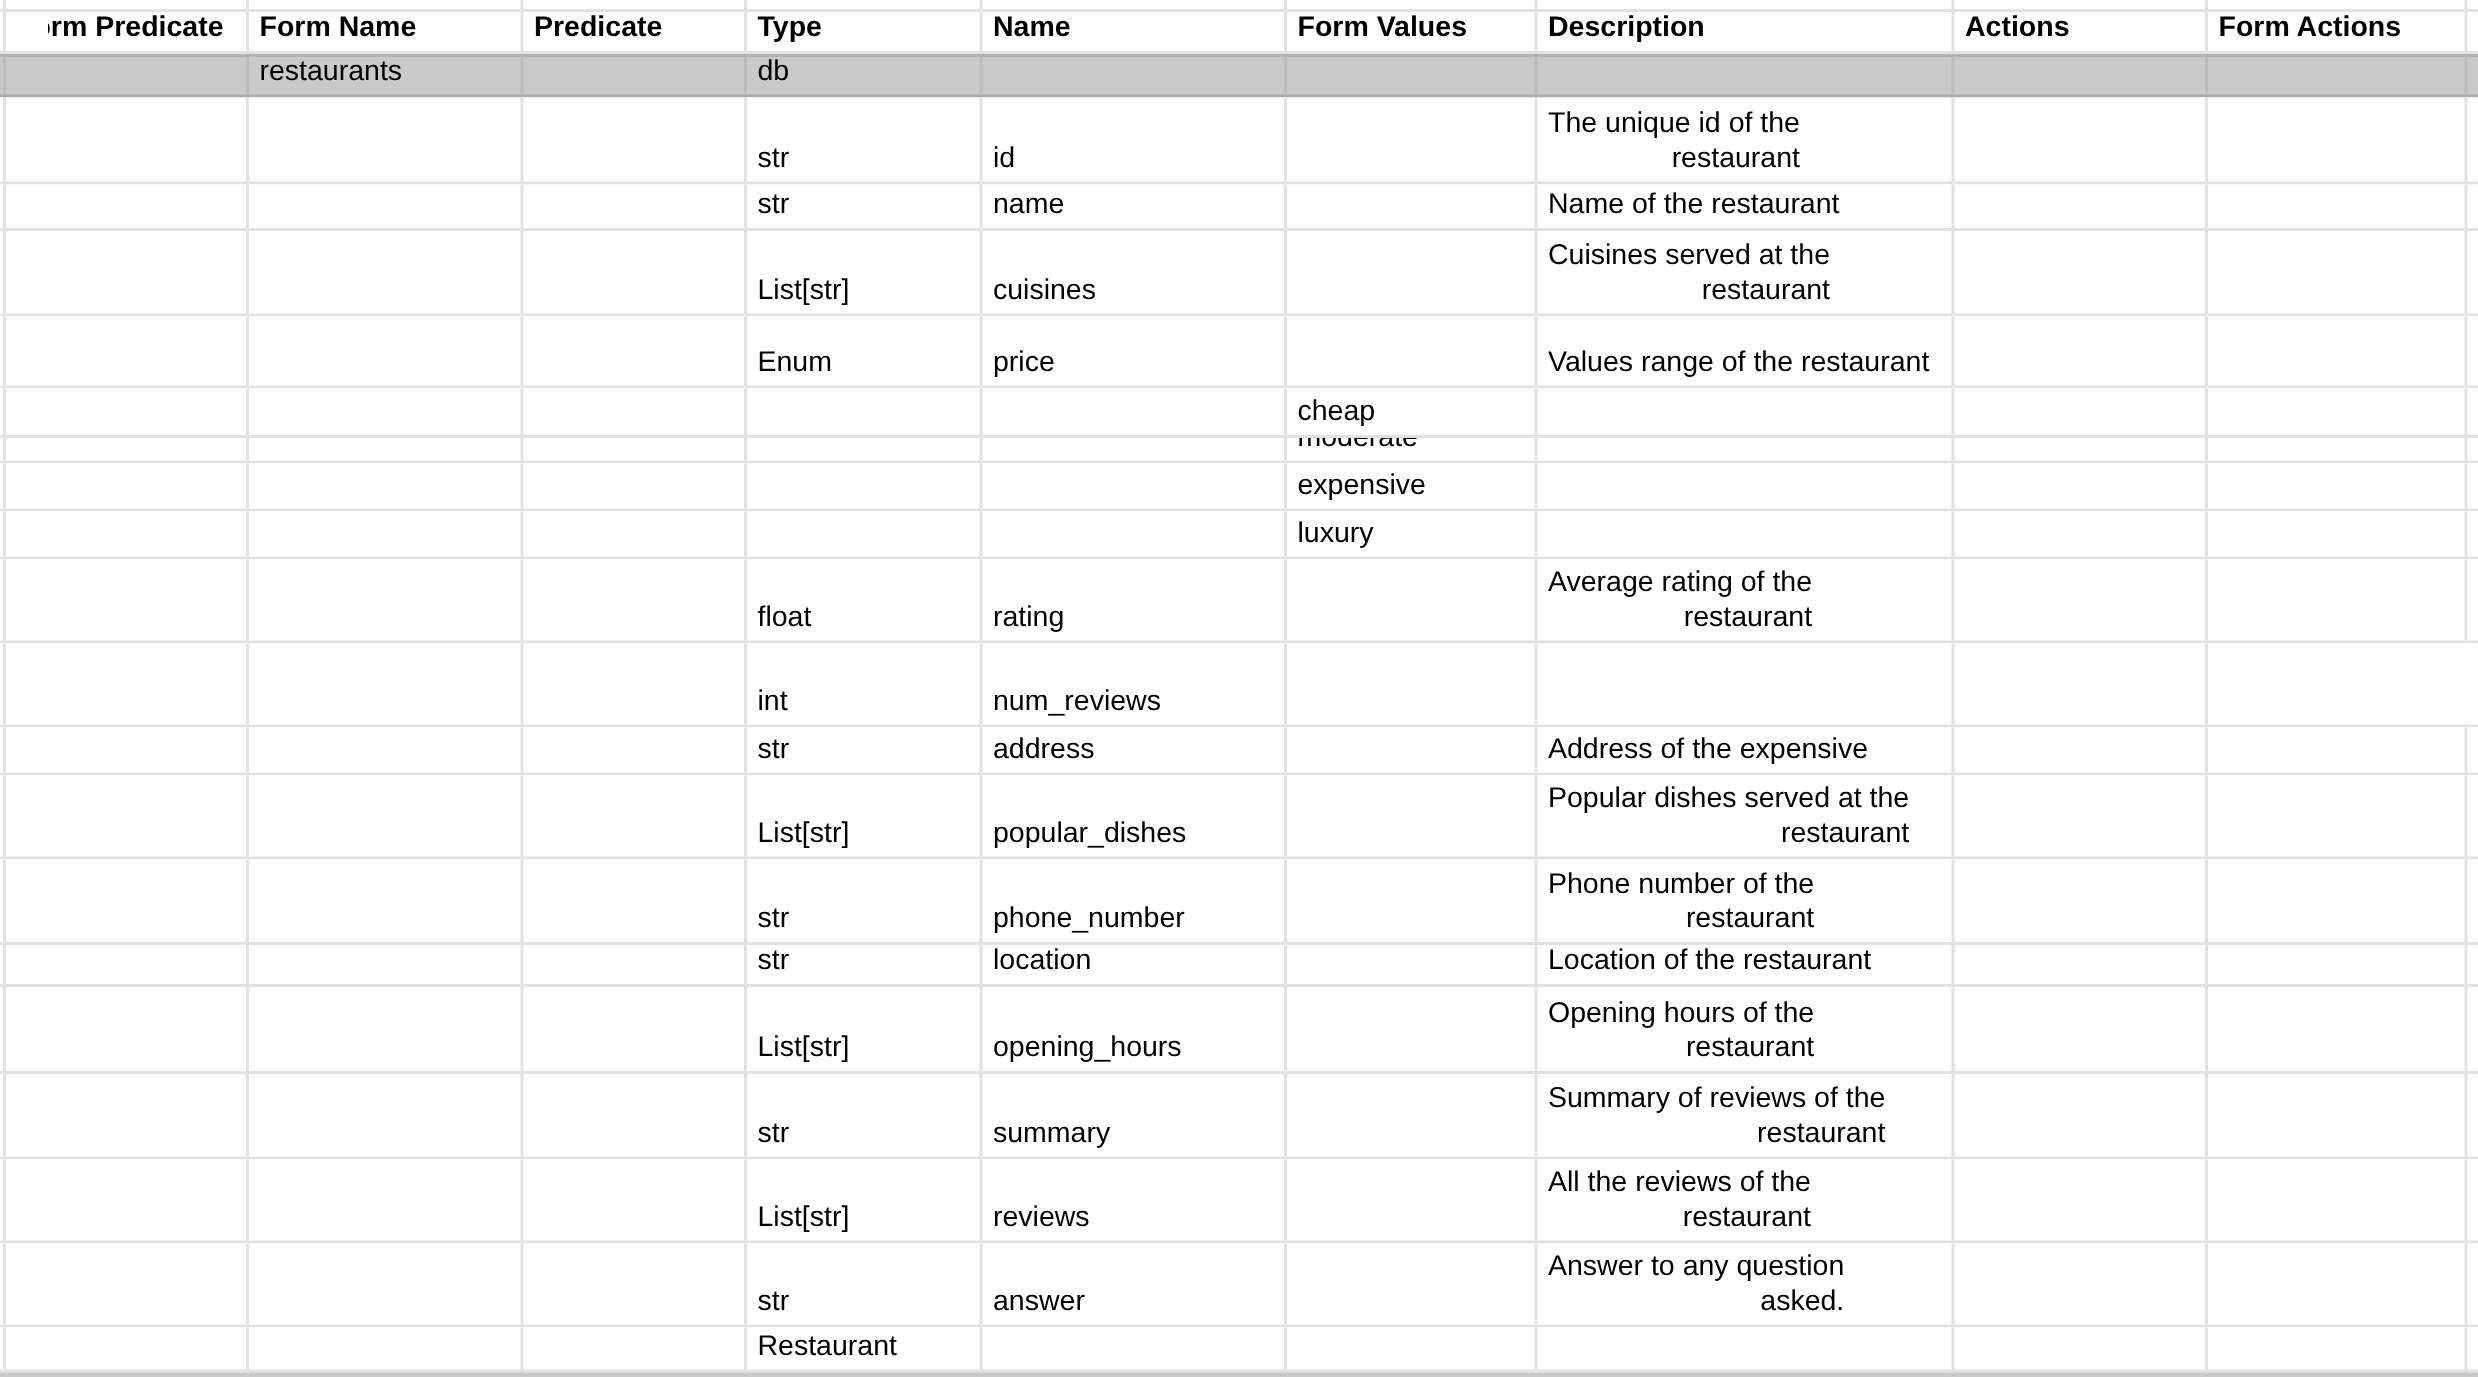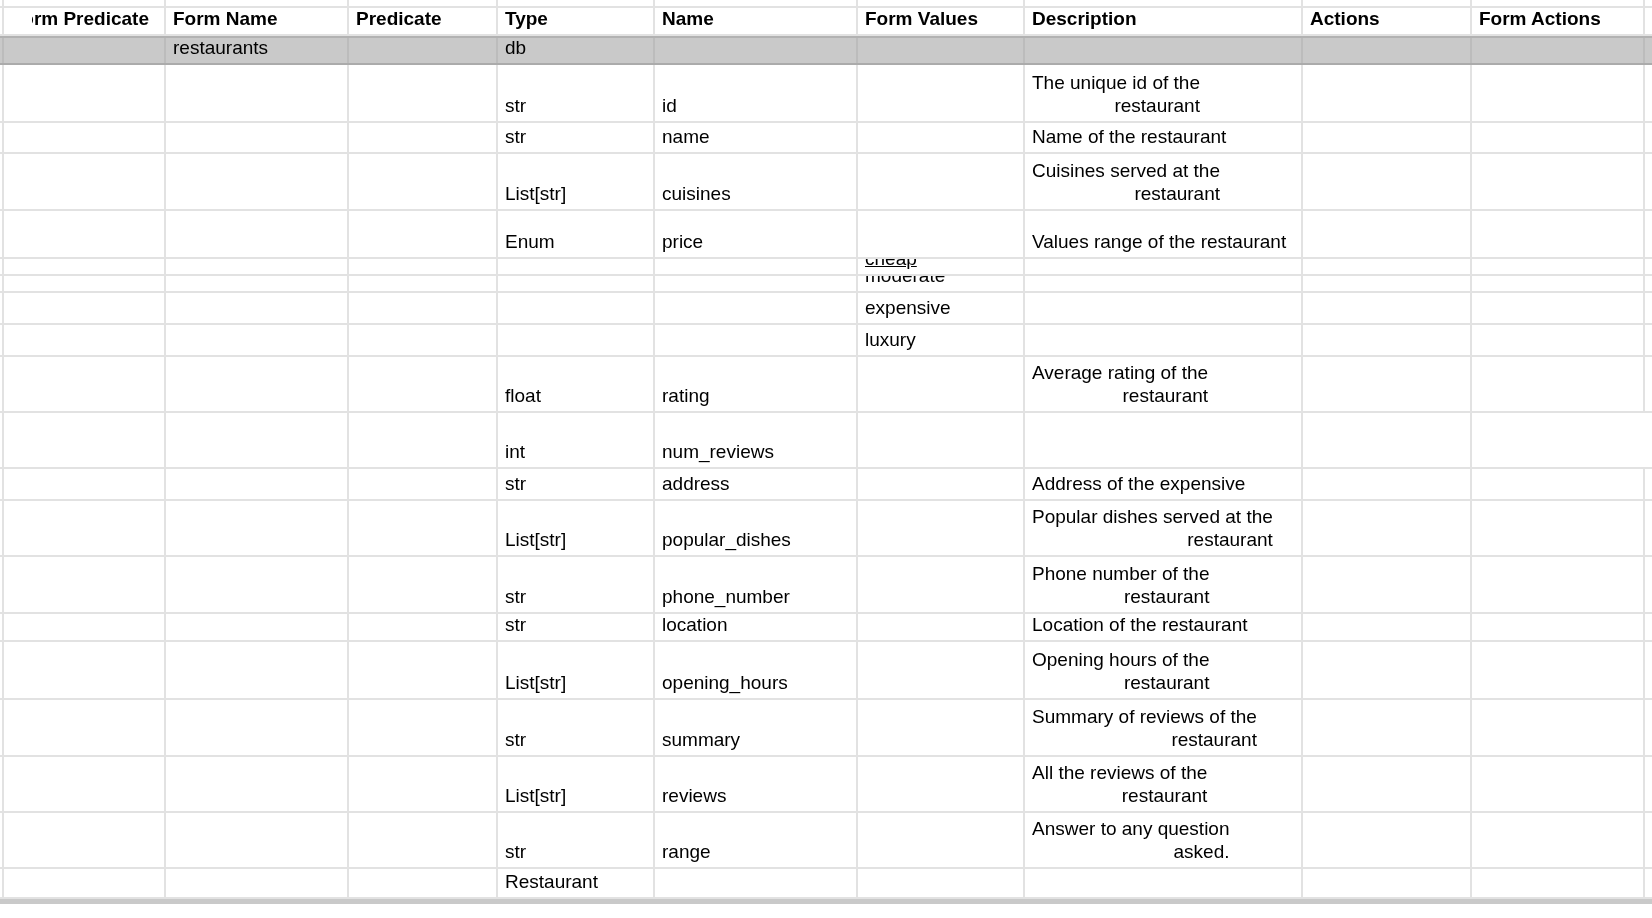--- a/index.html
+++ b/index.html
@@ -137,21 +137,21 @@
         <div class="cell"></div>
         <div class="cell"></div>
         <div class="cell">Enum</div>
         <div class="cell">price</div>
         <div class="cell"></div>
         <div class="cell desc">Values range of the restaurant</div>
         <div class="cell"></div>
         <div class="cell"></div>
         <div class="cell gutter"></div>
       </div>
-      <div class="row" style="grid-template-columns: 4px 162px 183px 149px 157px 203px 167px 278px 169px 173px 7px; height: 17px; text-decoration: underline;">
+      <div class="row" style="grid-template-columns: 4px 162px 183px 149px 157px 203px 167px 278px 169px 173px 7px; height: 33px;">
         <div class="cell gutter"></div>
         <div class="cell"></div>
         <div class="cell"></div>
         <div class="cell"></div>
         <div class="cell"></div>
         <div class="cell"></div>
         <div class="cell">cheap</div>
         <div class="cell desc"></div>
         <div class="cell"></div>
         <div class="cell"></div>
@@ -317,21 +317,21 @@
         <div class="cell"></div>
         <div class="cell"></div>
         <div class="cell gutter"></div>
       </div>
       <div class="row" style="grid-template-columns: 4px 162px 183px 149px 157px 203px 167px 278px 169px 173px 7px; height: 56px;">
         <div class="cell gutter"></div>
         <div class="cell"></div>
         <div class="cell"></div>
         <div class="cell"></div>
         <div class="cell">str</div>
-        <div class="cell">range</div>
+        <div class="cell">answer</div>
         <div class="cell"></div>
         <div class="cell desc">Answer to any question
 asked.</div>
         <div class="cell"></div>
         <div class="cell"></div>
         <div class="cell gutter"></div>
       </div>
       <div class="row" style="grid-template-columns: 4px 162px 183px 149px 157px 203px 167px 278px 169px 173px 7px; height: 30px;">
         <div class="cell gutter"></div>
         <div class="cell"></div>

